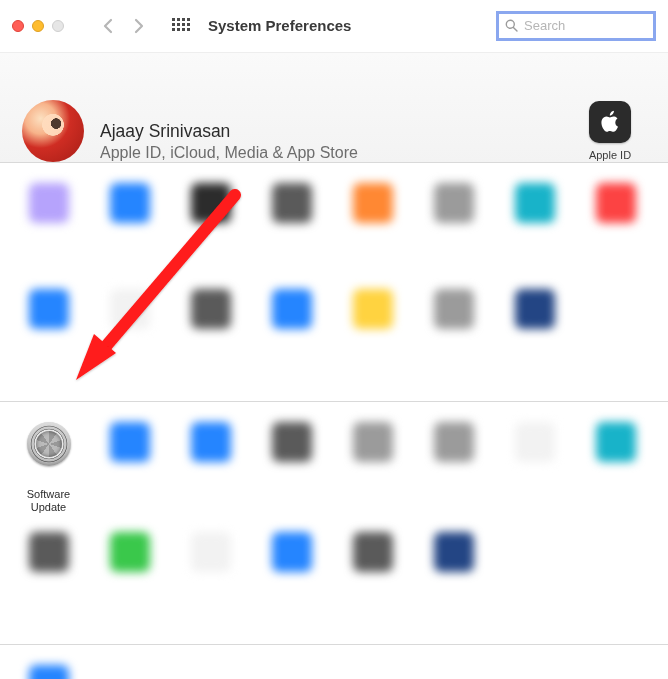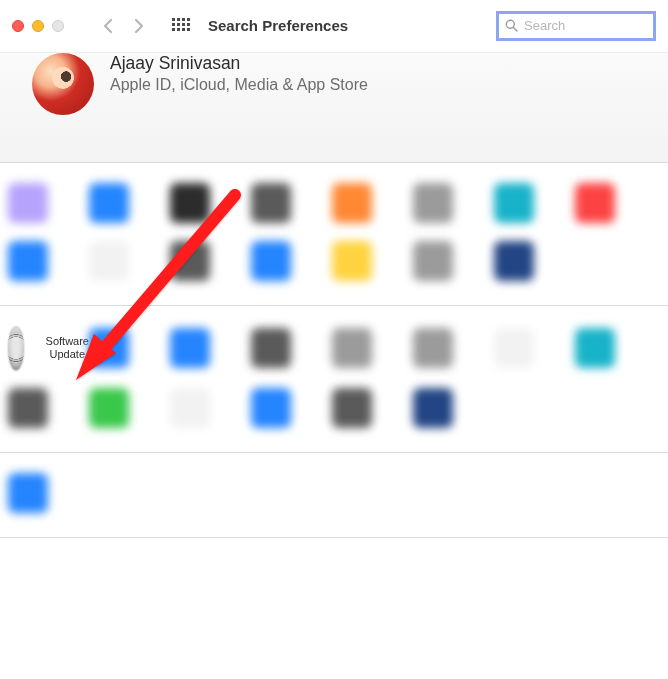--- a/index.html
+++ b/index.html
@@ -19,38 +19,38 @@
   .grid-btn .g { width:16px; height:16px; display:grid; grid-template-columns:repeat(4,3px); grid-template-rows:repeat(3,3px); gap:2px;}
   .grid-btn .g span{ background:#4a4a4a; width:3px; height:3px;}
   .title { font-weight:700; font-size:15px; color:#3a3a3a; margin-left:10px; flex:0 0 auto;}
   .spacer{flex:1;}
   .search { width:160px; height:30px; border:3px solid #8aa7ef; border-radius:0; display:flex; align-items:center; padding:0 6px; gap:6px; background:#fff;}
   .search svg{flex:0 0 auto;}
   .search input{ border:none; outline:none; font-size:13px; width:100%; background:transparent; color:#333;}
   .search input::placeholder{color:#b6b6b6;}
 
   
-  .header-panel{ height:111px; background:linear-gradient(#fafafa,#f3f3f3); border-top:1px solid #eee; border-bottom:1px solid #d9d9d9; display:flex; align-items:flex-start; padding:0 32px; gap:16px;}
+  .header-panel{ height:111px; background:linear-gradient(#fafafa,#f3f3f3); border-top:1px solid #eee; border-bottom:1px solid #d9d9d9; display:flex; align-items:flex-end; padding:0 22px; gap:16px;}
   .avatar{ width:62px; height:62px; border-radius:50%; background: radial-gradient(circle at 30% 30%, #fce0c0 0%, #f7b38a 25%, #cf2d23 48%, #a51d16 100%); position:relative; overflow:hidden;}
   .avatar::after{content:""; position:absolute; inset:0; background: radial-gradient(circle at 55% 38%, rgba(60,40,30,.9) 0 10%, transparent 10.5%), radial-gradient(circle at 50% 40%, rgba(255,220,190,.95) 0 22%, transparent 23%);}
   .user-text .name{ font-size:17.5px; font-weight:500; color:#2b2b2b; line-height:1.2;}
   .user-text .sub{ font-size:16px; color:#6d6d6d; margin-top:2px;}
   .hdr-spacer{flex:1;}
   .head-btn{ display:flex; flex-direction:column; align-items:center; gap:6px; width:72px; cursor:pointer;}
   .head-btn .tile{ width:42px; height:42px; border-radius:10px; display:flex; align-items:center; justify-content:center; box-shadow: 0 1px 2px rgba(0,0,0,.25);}
   .head-btn.apple .tile{ background:#2b2b2b;}
   .head-btn.family .tile{ background:#fff;}
   .head-btn .lbl{ font-size:11px; color:#3c3c3c; text-align:center; line-height:1.15;}
 
   
   .grid-area{ position:relative; }
   .section{ padding:20px 8px 24px 8px; border-bottom:1px solid #d9d9d9;}
   .section:last-child{border-bottom:none; padding-top:14px;}
   .row{ display:flex;}
-  .pref{ width:81px; display:flex; flex-direction:row; align-items:center; gap:22px;}
+  .pref{ width:81px; display:flex; flex-direction:column; align-items:center; gap:22px;}
   .pref .ic{ width:40px; height:40px; border-radius:7px; }
   .pref .lbl{ font-size:11px; color:#3c3c3c; text-align:center; line-height:1.15; min-height:26px; white-space:pre-line;}
   
   .blurred{ filter: blur(5px) saturate(1.1); }
   .pref.focus{ filter:none !important; }
   .pref.focus .lbl{color:#2c2c2c;}
 
   
   .su-ic{ width:44px; height:44px; border-radius:50%; background: radial-gradient(circle at 50% 50%, #e7e7e7 0 46%, #8d8d8d 47% 49%, #c9c9c9 50% 55%, #777 57% 58%, #cfcfcf 60% 100%); box-shadow: inset 0 2px 4px rgba(255,255,255,.6), inset 0 -2px 5px rgba(0,0,0,.4), 0 1px 2px rgba(0,0,0,.3); position:relative;}
   .su-ic::after{content:""; position:absolute; inset:9px; border-radius:50%; background: conic-gradient(from 0deg, #999 0 10%, #bbb 10% 20%, #999 20% 30%, #bbb 30% 40%, #999 40% 50%, #bbb 50% 60%, #999 60% 70%, #bbb 70% 80%, #999 80% 90%, #bbb 90% 100%); box-shadow: inset 0 0 4px rgba(0,0,0,.5);}
@@ -95,38 +95,46 @@
           <span></span>
           <span></span>
           <span></span>
           <span></span>
           <span></span>
           <span></span>
           <span></span>
           <span></span>
         </div>
     </div>
-    <div class="title">Search Preferences</div>
+    <div class="title">System Preferences</div>
     <div class="spacer"></div>
     <div class="search">
       <svg width="13" height="13" viewBox="0 0 13 13">
           <circle cx="5.3" cy="5.3" r="4" stroke="#9b9b9b" stroke-width="1.4" fill="none"></circle>
           <line x1="8.4" y1="8.4" x2="12" y2="12" stroke="#9b9b9b" stroke-width="1.4" stroke-linecap="round"></line>
         </svg>
       <input type="text" placeholder="Search" style="">
     </div>
   </div>
 
   <div class="header-panel">
     <div class="avatar"></div>
     <div class="user-text">
       <div class="name">Ajaay Srinivasan</div>
       <div class="sub">Apple ID, iCloud, Media &amp; App Store</div>
     </div>
     <div class="hdr-spacer"></div>
+    <div class="head-btn apple">
+      <div class="tile">
+        <svg width="22" height="26" viewBox="0 0 22 26">
+            <path fill="#fff" d="M16.3 13.4c0-2.6 2.1-3.8 2.2-3.9-1.2-1.8-3.1-2-3.7-2-1.6-.2-3.1.9-3.9.9-.8 0-2-.9-3.4-.9C5.8 7.5 4.2 8.5 3.3 10c-1.8 3.1-.5 7.7 1.3 10.2.9 1.2 1.9 2.6 3.2 2.5 1.3-.1 1.8-.8 3.4-.8 1.6 0 2 .8 3.4.8 1.4 0 2.3-1.2 3.1-2.5.9-1.3 1.3-2.6 1.3-2.7-.1 0-2.7-1-2.7-4.1zM13.8 5.1c.7-.9 1.2-2.1 1.1-3.3-1 .1-2.3.7-3 1.6-.7.8-1.2 2-1.1 3.2 1.2.1 2.3-.6 3-1.5z"></path>
+          </svg>
+      </div>
+      <div class="lbl">Apple ID</div>
+    </div>
   </div>
 
   <div class="grid-area">
     <div class="section" id="sec1">
         <div class="row">
           <div class="pref blurred">
             <div class="ic c-lav"></div>
             <div class="lbl">&nbsp;</div>
           </div>
           <div class="pref blurred">

